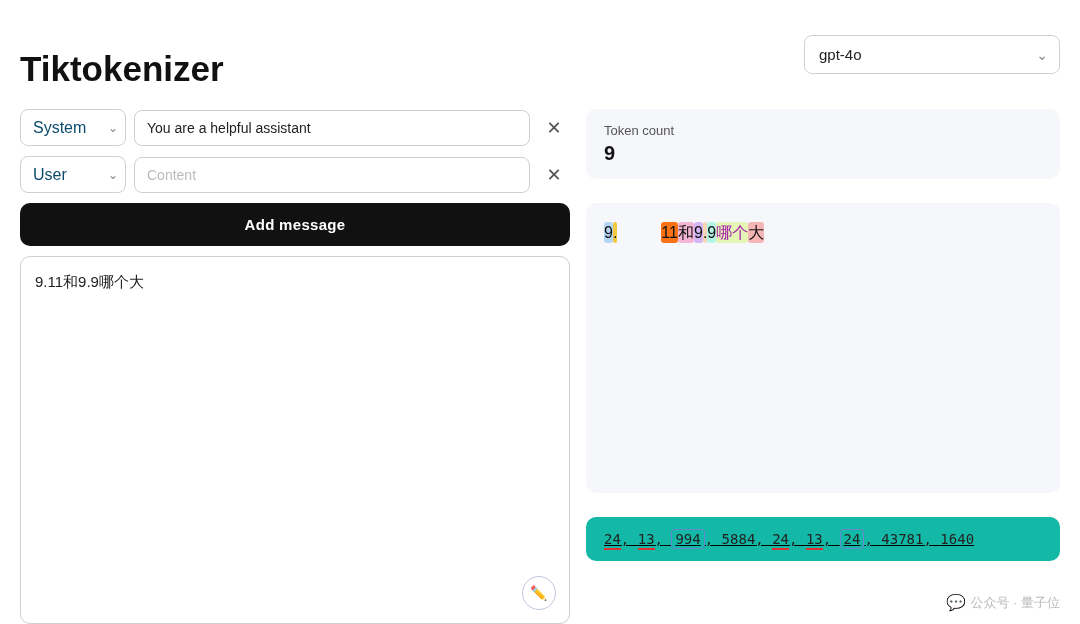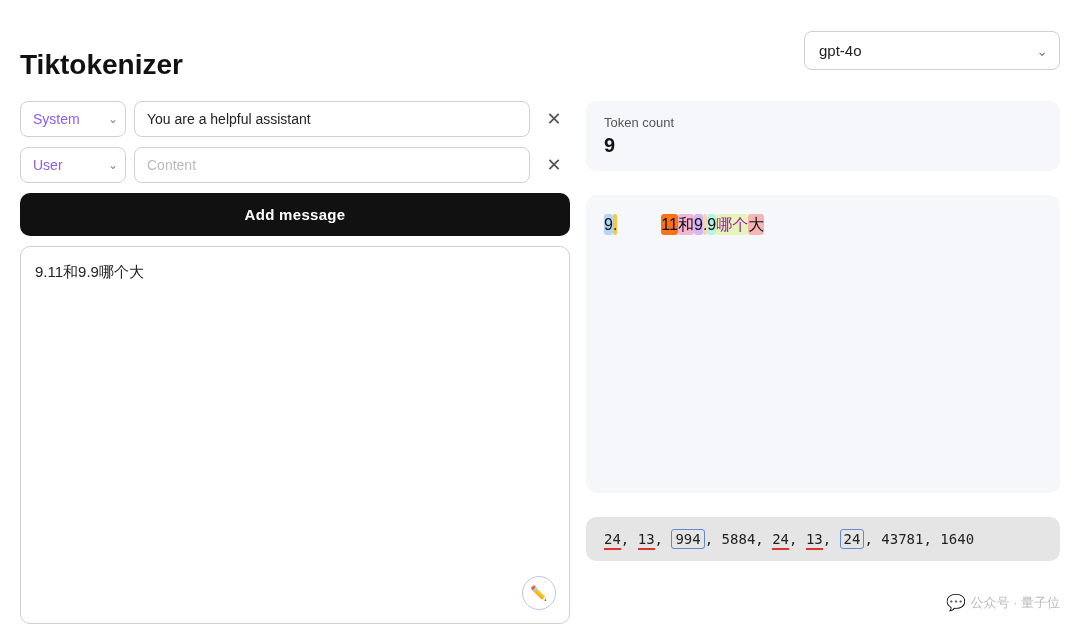--- a/index.html
+++ b/index.html
@@ -21,21 +21,21 @@
     }
 
     .top-bar {
       display: flex;
       align-items: center;
       justify-content: space-between;
       margin-bottom: 20px;
     }
 
     .app-title {
-      font-size: 28px;
+      font-size: 35px;
       font-weight: 800;
       color: #111;
       margin-top: 29px;
     }
 
     .model-select-wrapper {
       position: relative;
       width: 256px;
     }
 
@@ -88,22 +88,22 @@
       position: relative;
       width: 106px;
       flex-shrink: 0;
     }
 
     .role-select {
       width: 100%;
       padding: 9px 28px 9px 12px;
       border: 1.5px solid #d0d0d0;
       border-radius: 8px;
-      font-size: 14px;
-      color: #8b5cf6;
+      font-size: 16px;
+      color: #0c4a6e;
       background: #fff;
       appearance: none;
       cursor: pointer;
       outline: none;
     }
 
     .role-chevron {
       position: absolute;
       right: 8px;
       top: 50%;
@@ -243,24 +243,25 @@
     .tok-1 { background: #f5c842; color: #111; }
     .tok-2 { background: #f97316; color: #111; margin-left: 44px; }
     .tok-3 { background: #f5b5d5; color: #111; }
     .tok-4 { background: #d5b5f5; color: #111; }
     .tok-5 { background: #f5d5b5; color: #111; }
     .tok-6 { background: #b5f5e5; color: #111; }
     .tok-7 { background: #e5f5b5; color: #a21caf; }
     .tok-8 { background: #f5b5b5; color: #111; }
 
     .token-ids-box {
-      background: #e5e5e5;
+      background: #14b8a6;
       border-radius: 10px;
       padding: 14px 18px;
       flex-shrink: 0;
+      text-decoration: underline;
     }
 
     .token-ids-content {
       font-size: 14px;
       color: #222;
       font-family: monospace;
     }
 
     .tid {
       display: inline;

